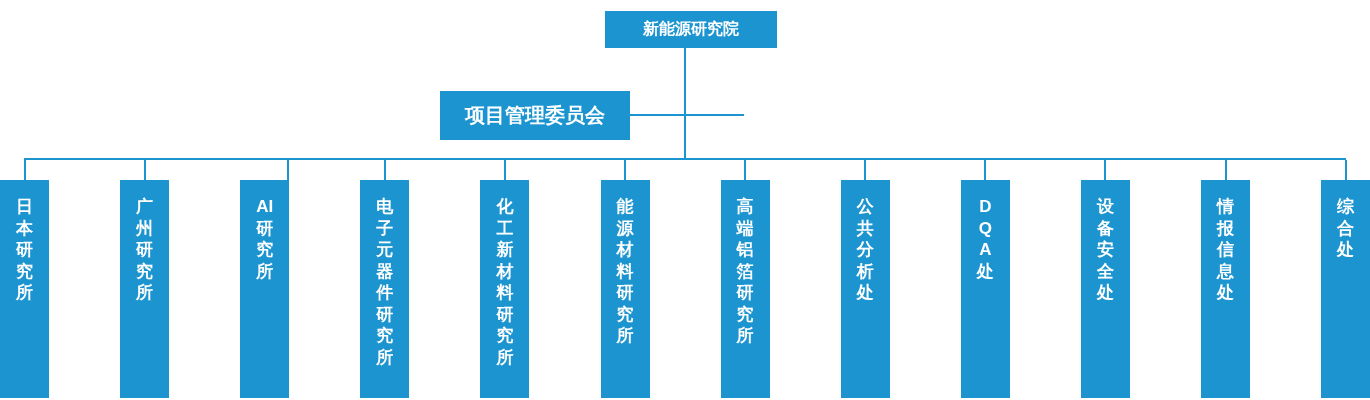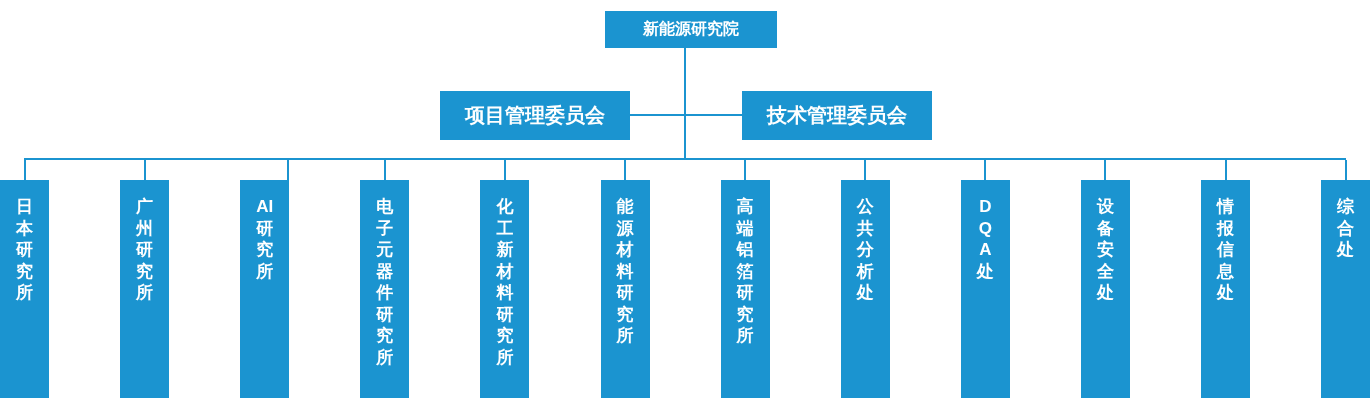--- a/index.html
+++ b/index.html
@@ -119,21 +119,20 @@
 <div class="stage">
 
   <div class="node root-node">新能源研究院</div>
 
   <div class="line v-trunk"></div>
 
   <div class="line h-committee"></div>
 
   <div class="node committee-left">项目管理委员会</div>
 
-  <div class="node committee-right">技术管理委员会</div>
 
   <div class="line h-main"></div>
 
   <div class="departments">
       <div class="dept-col" style="left: 0px;">
         <div class="drop"></div>
         <div class="dept-box" title="日本研究所">
           <span>日</span>
           <span>本</span>
           <span>研</span>

